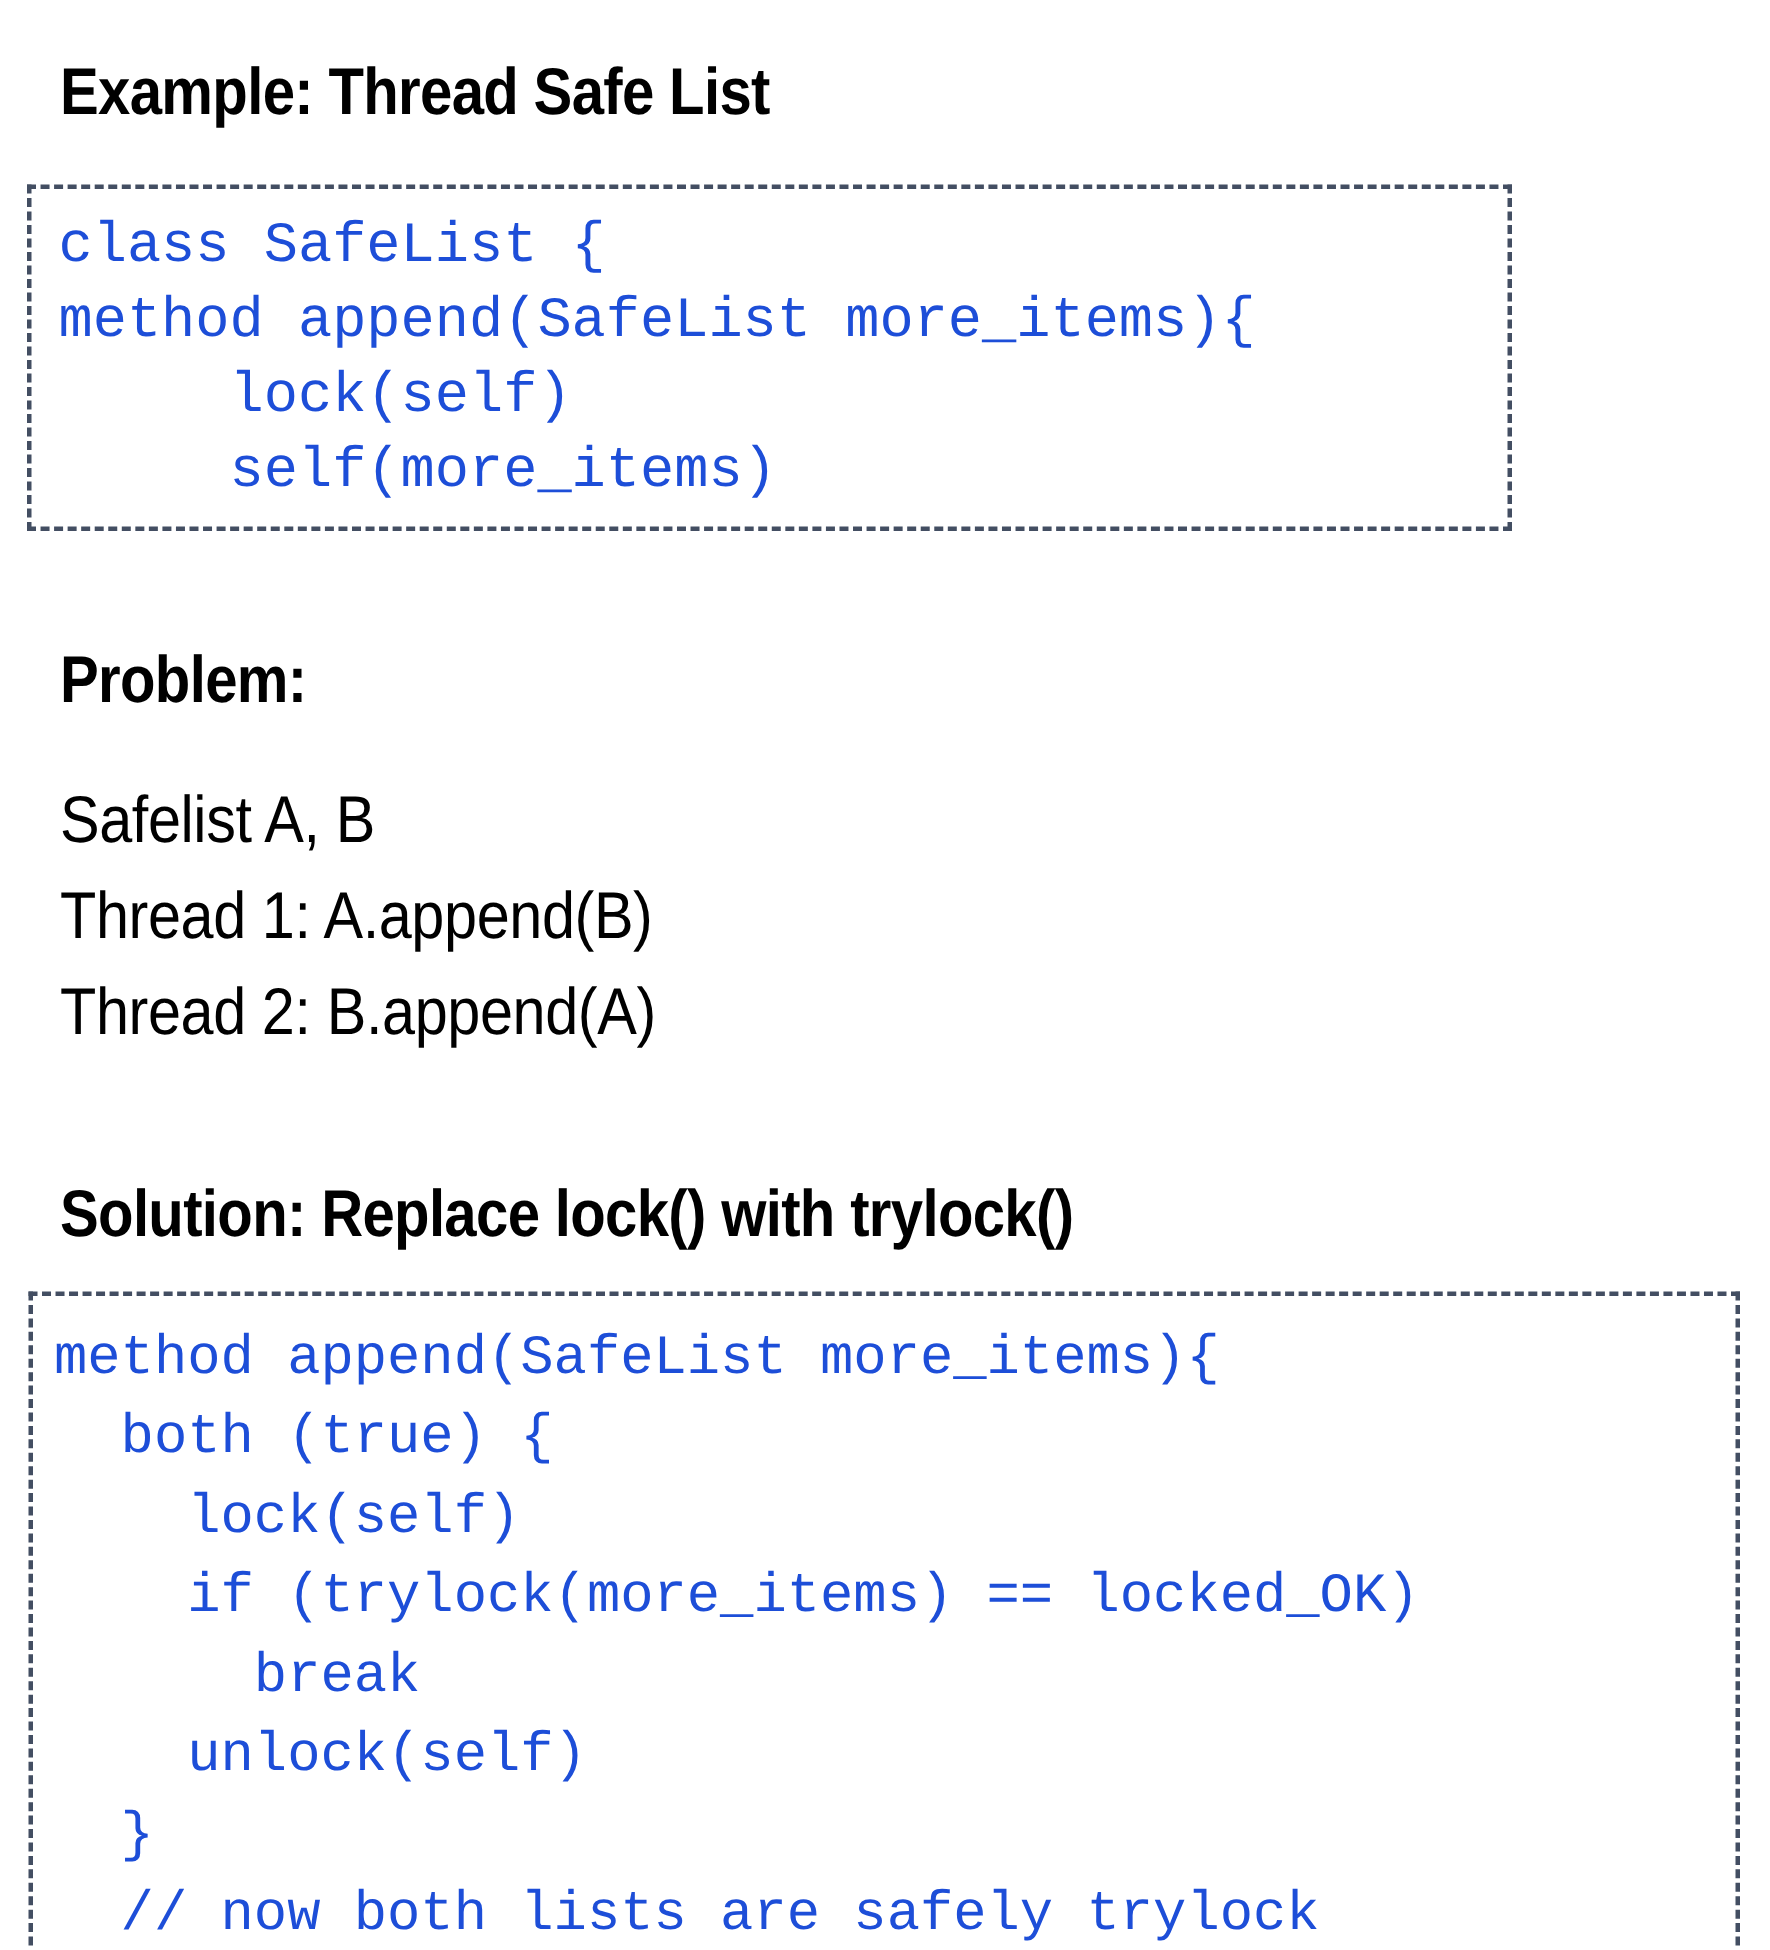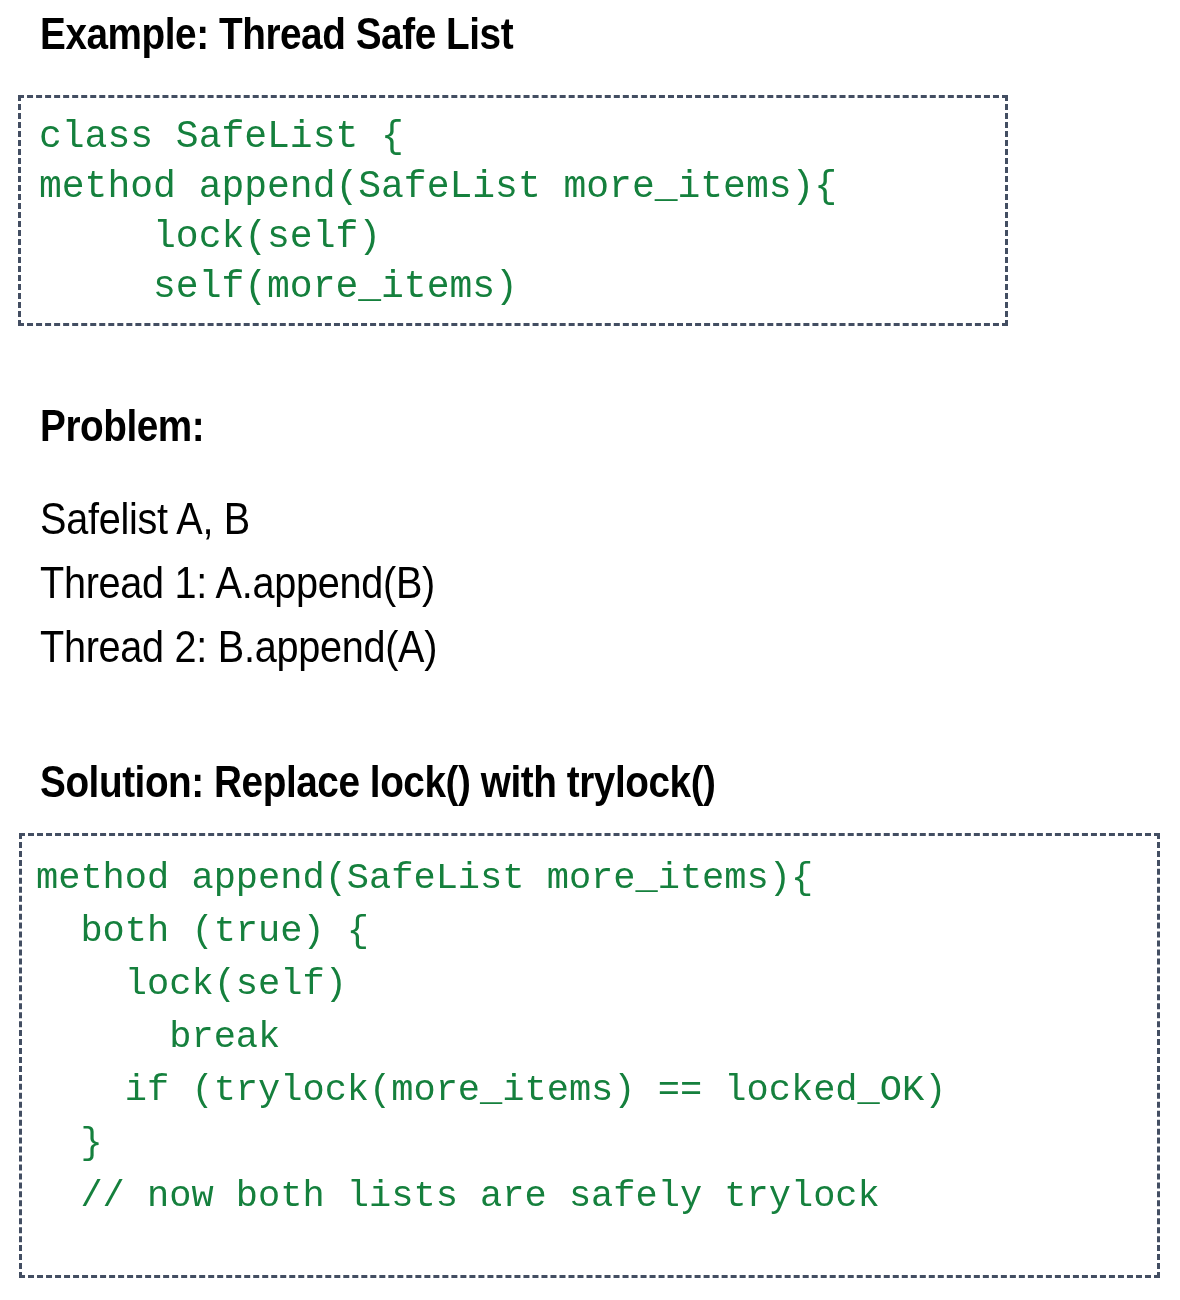--- a/index.html
+++ b/index.html
@@ -12,20 +12,21 @@
     height: 1300px;
     position: relative;
     font-family: "Liberation Sans", sans-serif;
     color: #000000;
     overflow: hidden;
   }
 
   .slide {
     position: absolute;
     inset: 0;
+    margin-top: 28px;
   }
 
   
   .heading {
     position: absolute;
     font-family: "Liberation Sans", sans-serif;
     font-weight: bold;
     color: #000000;
     font-size: 44px;
     line-height: 52px;
@@ -75,21 +76,21 @@
     left: 19px;
     top: 833px;
     width: 1141px;
     height: 445px;
     padding: 16px 0 0 14px;
   }
   .code-line {
     font-family: "Liberation Mono", "DejaVu Sans Mono", monospace;
     font-size: 38px;
     line-height: 50px;
-    color: #15803d;
+    color: #1d4ed8;
     white-space: pre;
     letter-spacing: 0px;
   }
   #code-box-solution .code-line {
     font-size: 37px;
     line-height: 53px;
   }
 </style>
 </head>
 <body>
@@ -112,19 +113,20 @@
     <div class="problem-line">Thread 1: A.append(B)</div>
     <div class="problem-line">Thread 2: B.append(A)</div>
   </div>
 
   <div class="heading" id="heading-solution">Solution: Replace lock() with trylock()</div>
 
   <div class="code-box" id="code-box-solution">
     <div class="code-line">method append(SafeList more_items){</div>
     <div class="code-line">  both (true) {</div>
     <div class="code-line">    lock(self)</div>
+    <div class="code-line">    if (trylock(more_items) == locked_OK)</div>
     <div class="code-line">      break</div>
-    <div class="code-line">    if (trylock(more_items) == locked_OK)</div>
+    <div class="code-line">    unlock(self)</div>
     <div class="code-line">  }</div>
     <div class="code-line">  // now both lists are safely trylock</div>
   </div>
 
 </div>
 
 </body></html>

